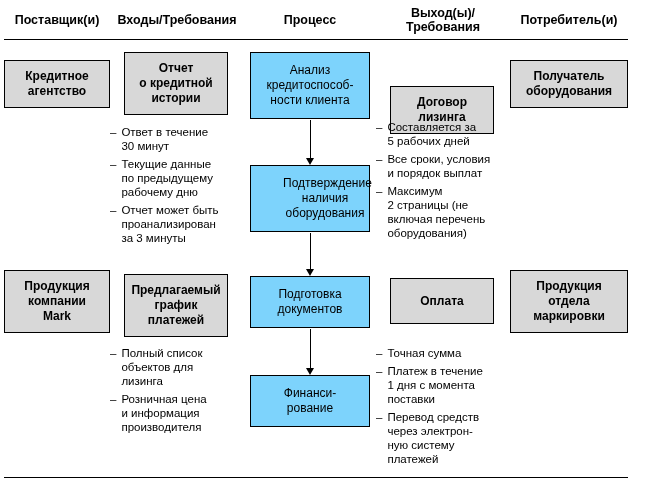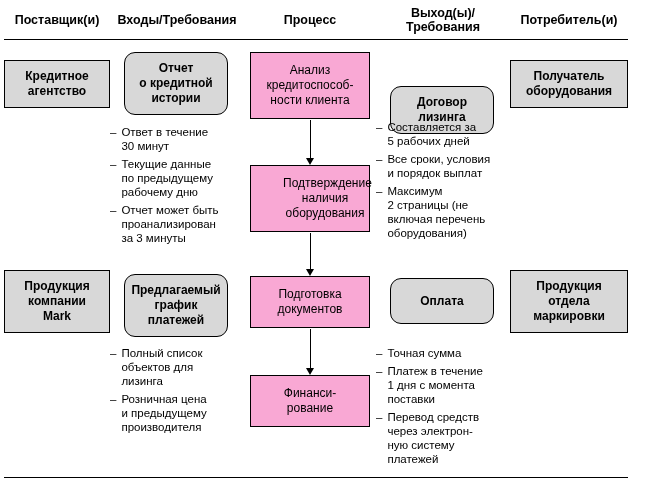--- a/index.html
+++ b/index.html
@@ -39,22 +39,22 @@
   .box {
     position:absolute; left:0; right:0;
     border:1px solid var(--line,#000);
     text-align:center;
     white-space:pre-line;
     font-size:12px;
     line-height:1.25;
     padding:8px 2px;
   }
   .gray { background:var(--box-fill,#d8d8d8); font-weight:bold; }
-  .white { background:#f9a8d4; font-weight:normal; padding:10px 2px; }
-  .inset { left:14px; right:16px;border-radius:11px; }
+  .white { background:#7dd3fc; font-weight:normal; padding:10px 2px; }
+  .inset { left:14px; right:16px; }
   .center-box { display:flex; align-items:center; justify-content:center; min-height:46px; }
 
   .bullets { position:absolute; left:0; right:0; }
   .bullet { display:flex; gap:5px; margin-bottom:4px; font-size:11.5px; line-height:1.22; }
   .dash { flex:0 0 auto; }
   .bullet-text { white-space:pre-line; }
 
   .arrow {
     position:absolute; left:50%; transform:translateX(-50%);
     display:flex; flex-direction:column; align-items:center;
@@ -117,21 +117,21 @@
       <div class="bullets" style="top:306px;">
         <div class="bullet">
           <span class="dash">–</span>
           <span class="bullet-text">Полный список
 объектов для
 лизинга</span>
         </div>
         <div class="bullet">
           <span class="dash">–</span>
           <span class="bullet-text">Розничная цена
-и предыдущему
+и информация
 производителя</span>
         </div>
       </div>
     </div>
   </div>
 
   <div class="col col-process">
     <div class="col-header">Процесс</div>
     <div class="col-body">
       <div class="box white" style="top:12px; left:6px; right:6px;">Анализ

